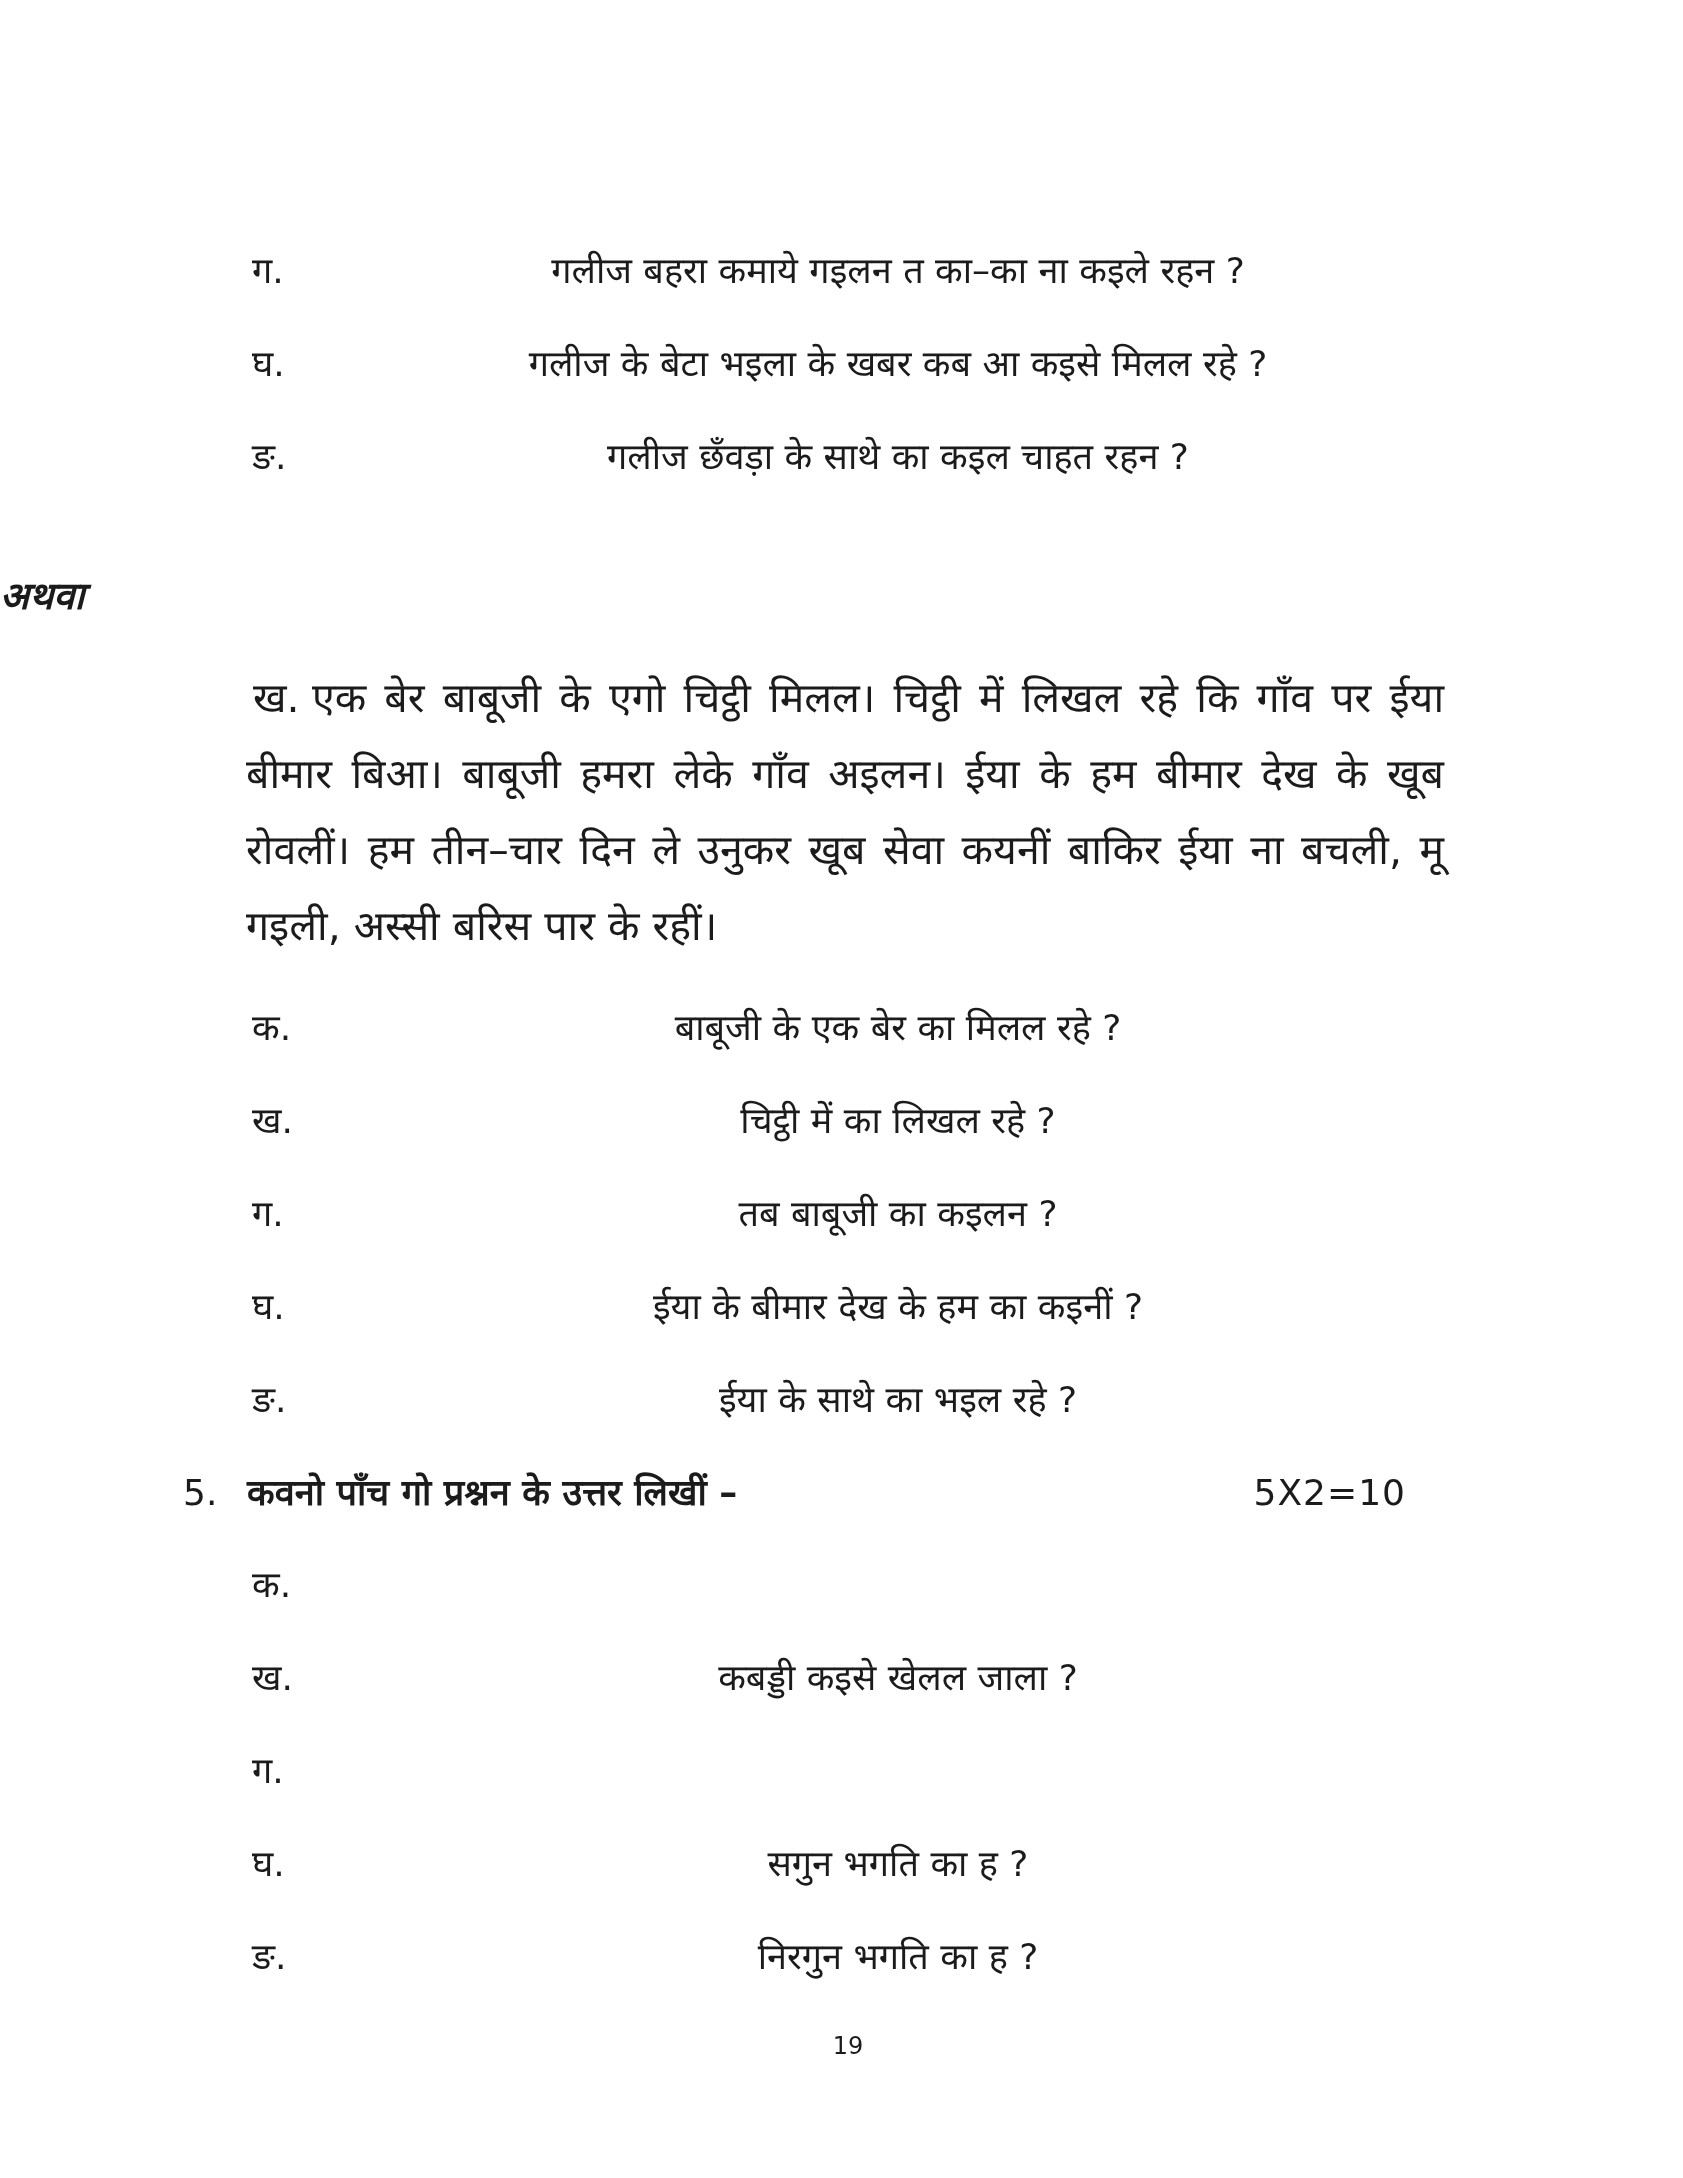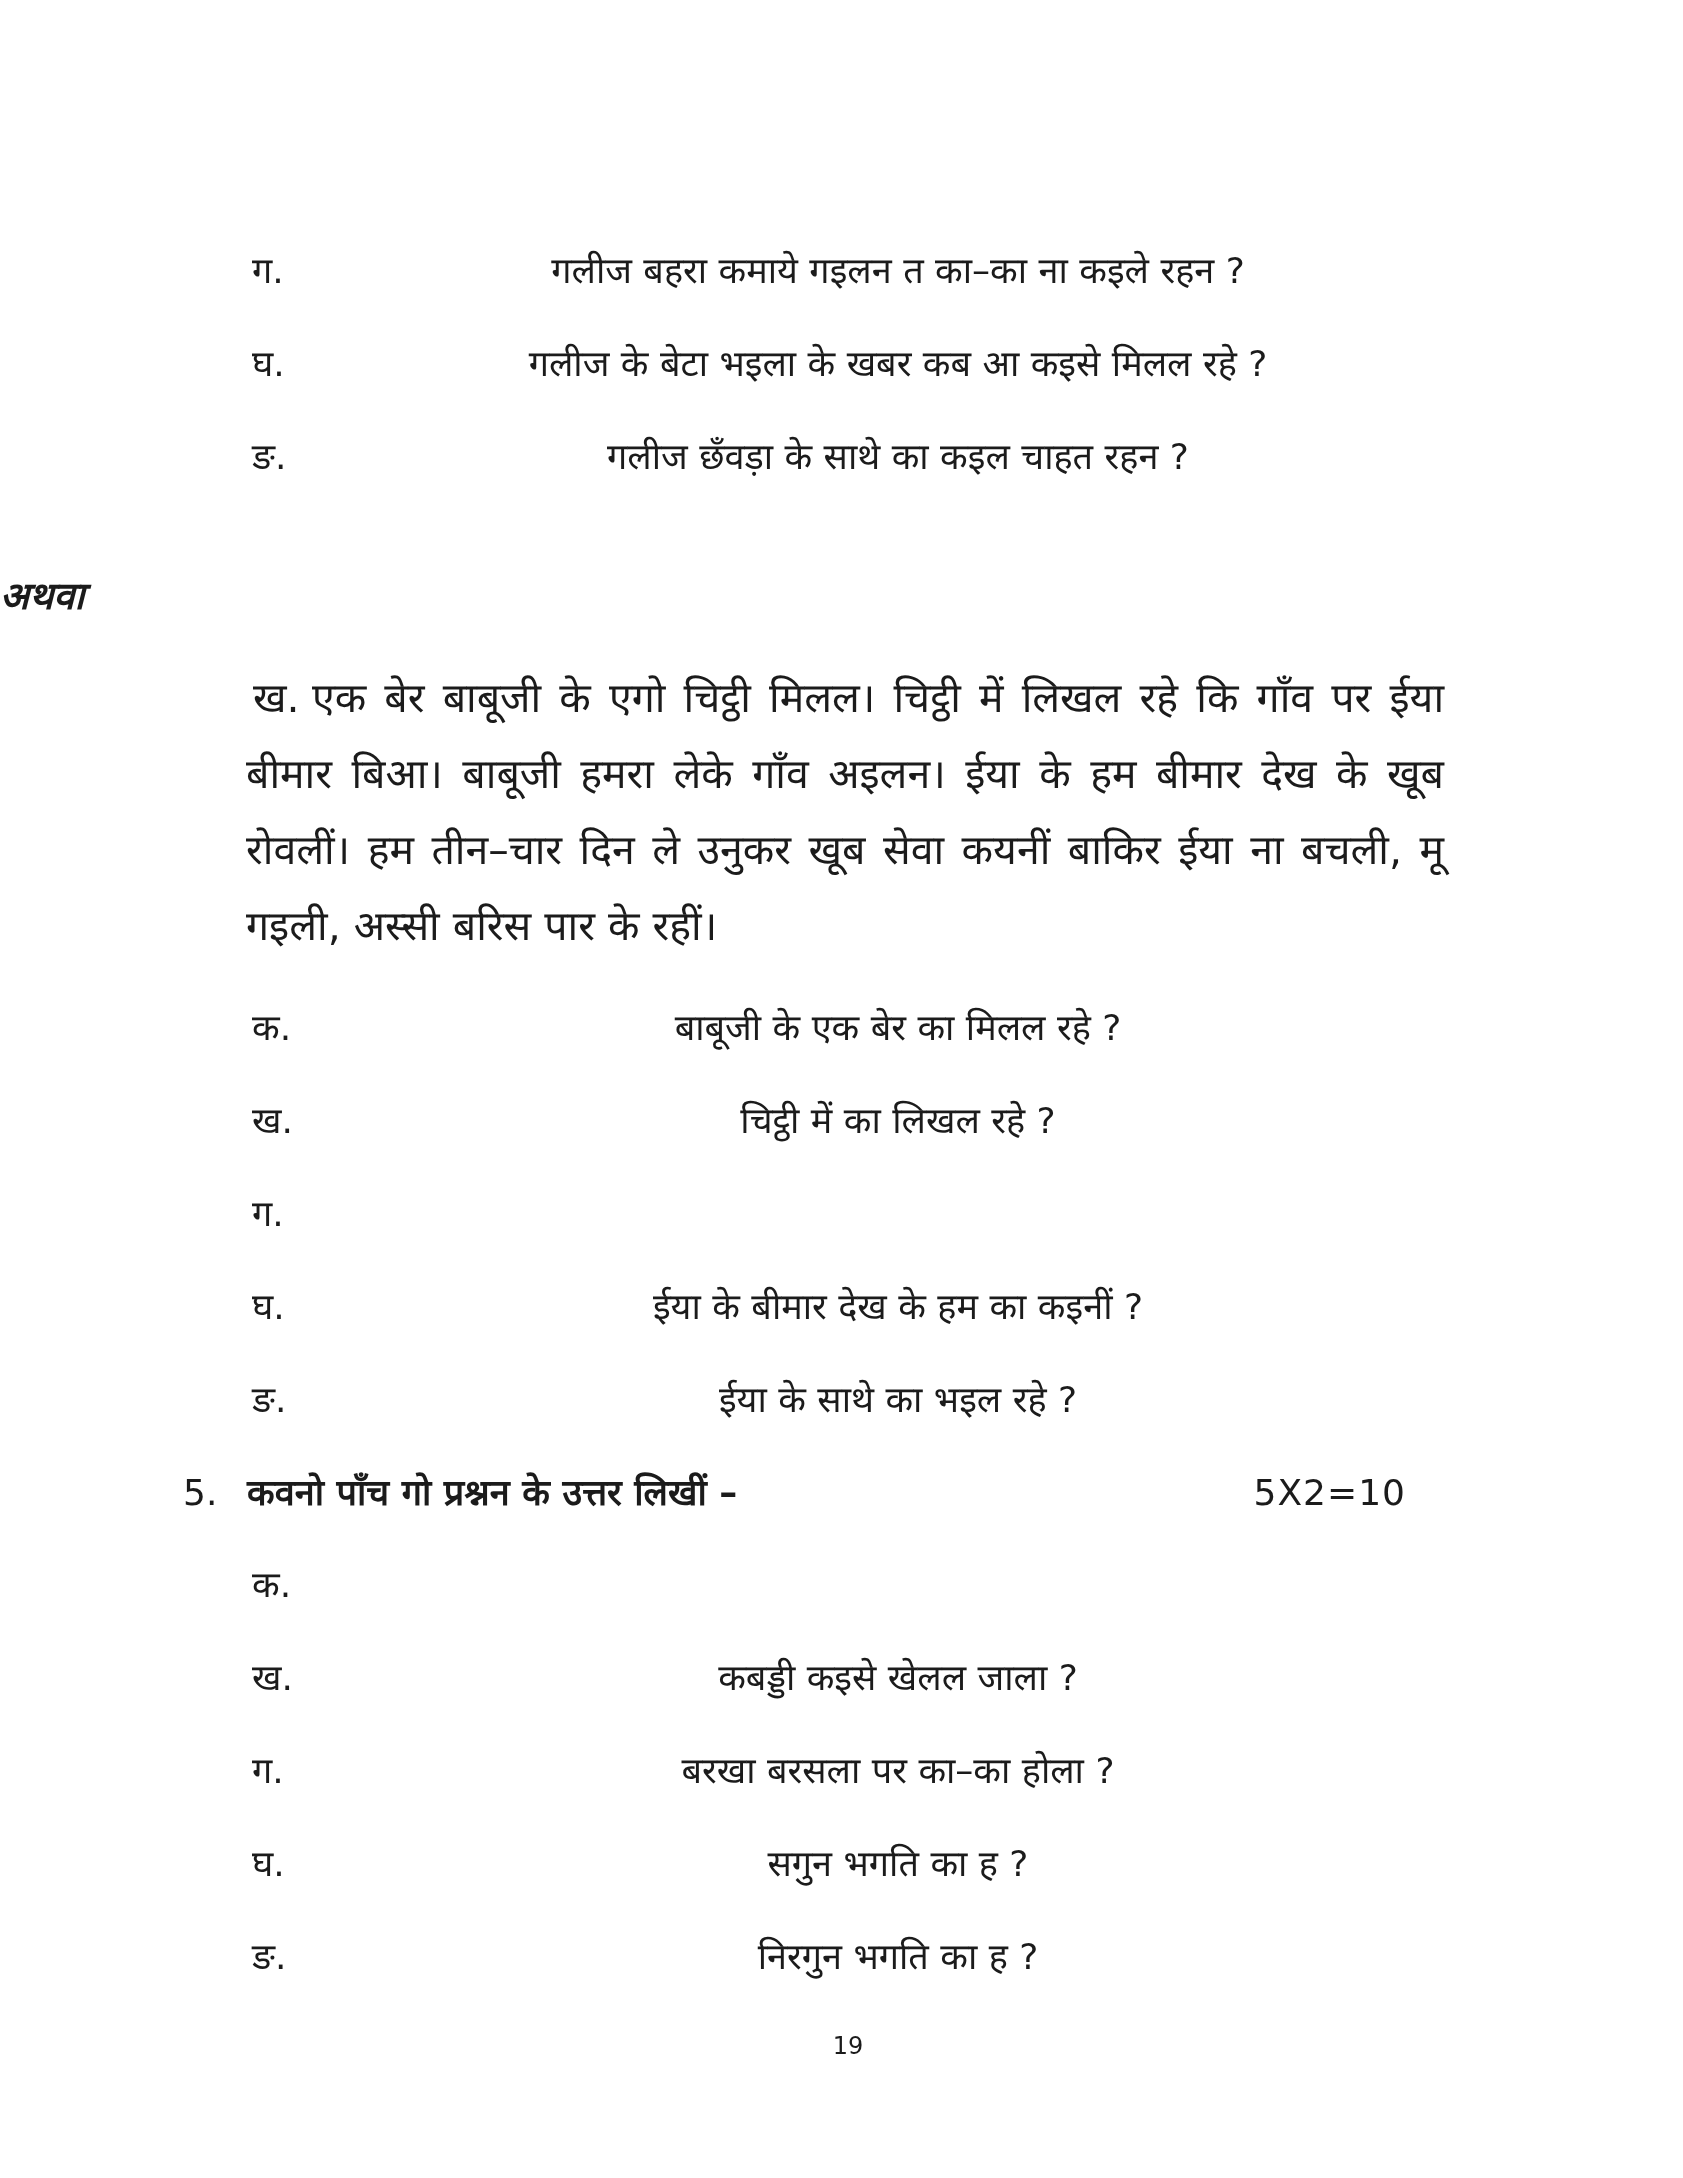--- a/index.html
+++ b/index.html
@@ -120,20 +120,21 @@
       <div class="q-row">
         <span class="q-label">क.</span>
         <span class="q-text">बाबूजी के एक बेर का मिलल रहे ?</span>
       </div>
       <div class="q-row">
         <span class="q-label">ख.</span>
         <span class="q-text">चिट्ठी में का लिखल रहे ?</span>
       </div>
       <div class="q-row">
         <span class="q-label">ग.</span>
+        <span class="q-text">तब बाबूजी का कइलन ?</span>
       </div>
       <div class="q-row">
         <span class="q-label">घ.</span>
         <span class="q-text">ईया के बीमार देख के हम का कइनीं ?</span>
       </div>
       <div class="q-row">
         <span class="q-label">ङ.</span>
         <span class="q-text">ईया के साथे का भइल रहे ?</span>
       </div>
     </div>
@@ -148,21 +149,20 @@
 
     <div class="q-row">
       <span class="q-label">क.</span>
     </div>
     <div class="q-row">
       <span class="q-label">ख.</span>
       <span class="q-text">कबड्डी कइसे खेलल जाला ?</span>
     </div>
     <div class="q-row">
       <span class="q-label">ग.</span>
-      <span class="q-text">बरखा बरसला पर का–का होला ?</span>
     </div>
     <div class="q-row">
       <span class="q-label">घ.</span>
       <span class="q-text">सगुन भगति का ह ?</span>
     </div>
     <div class="q-row">
       <span class="q-label">ङ.</span>
       <span class="q-text">निरगुन भगति का ह ?</span>
     </div>
   </section>

